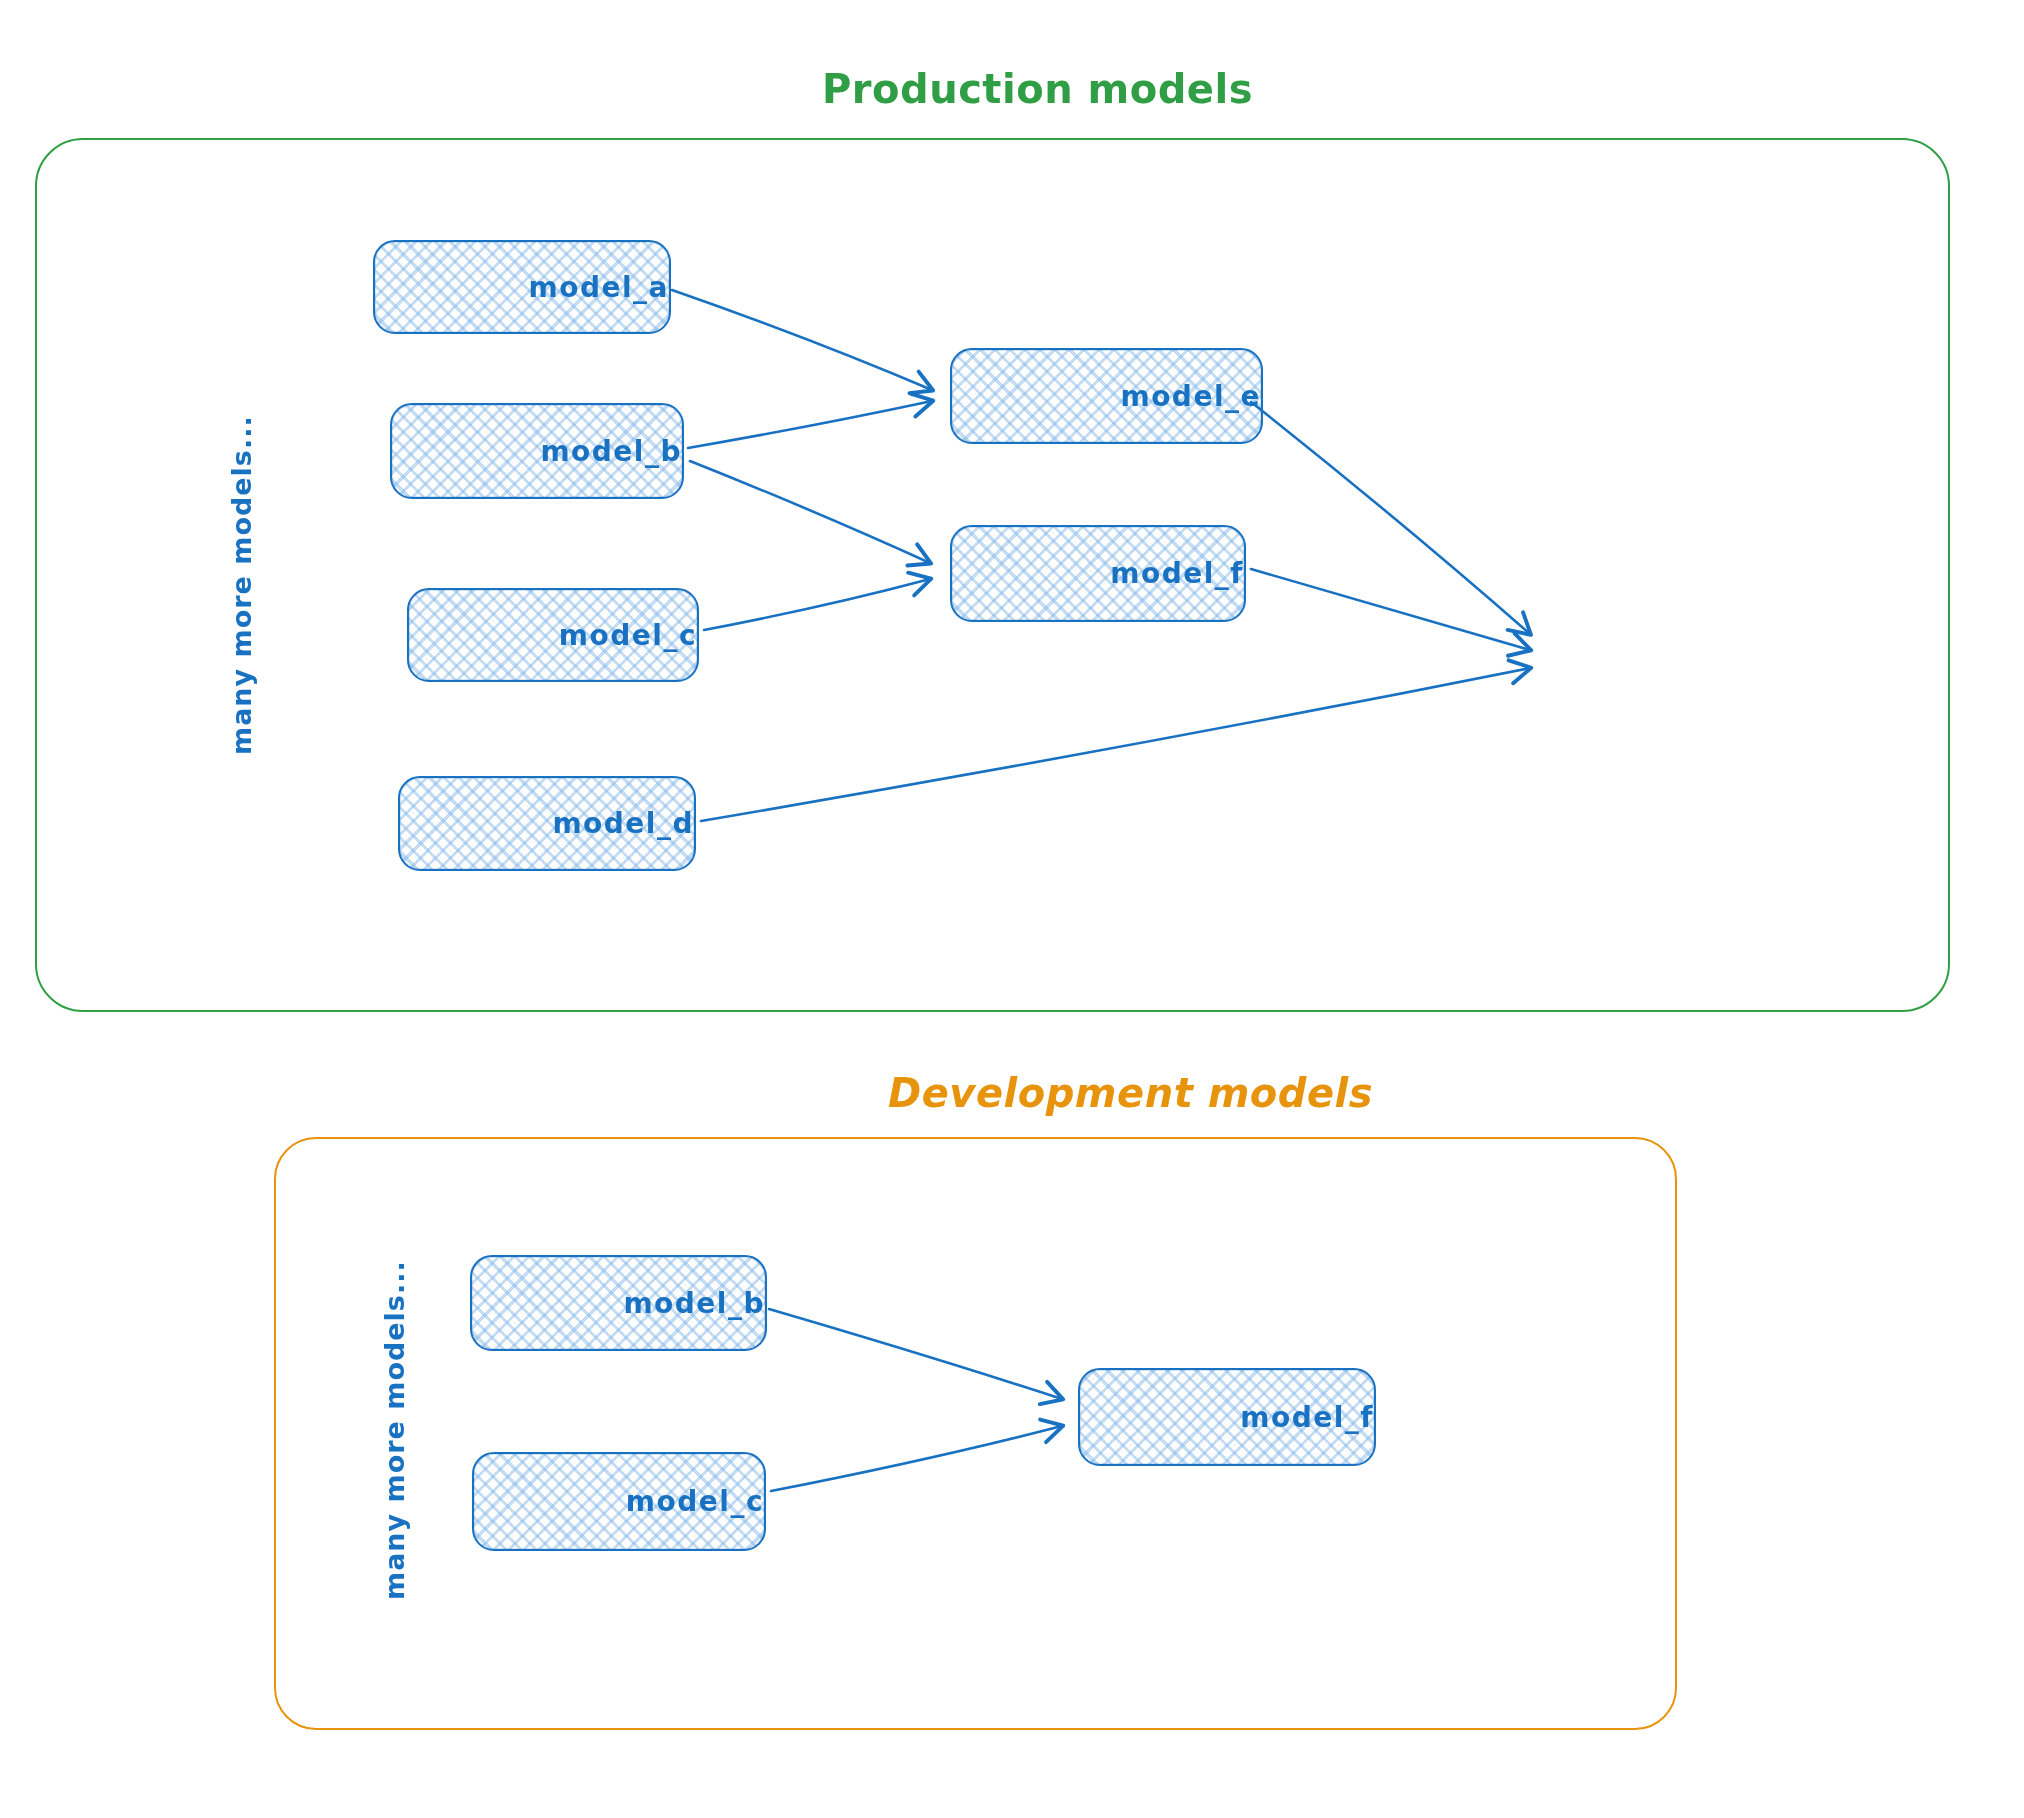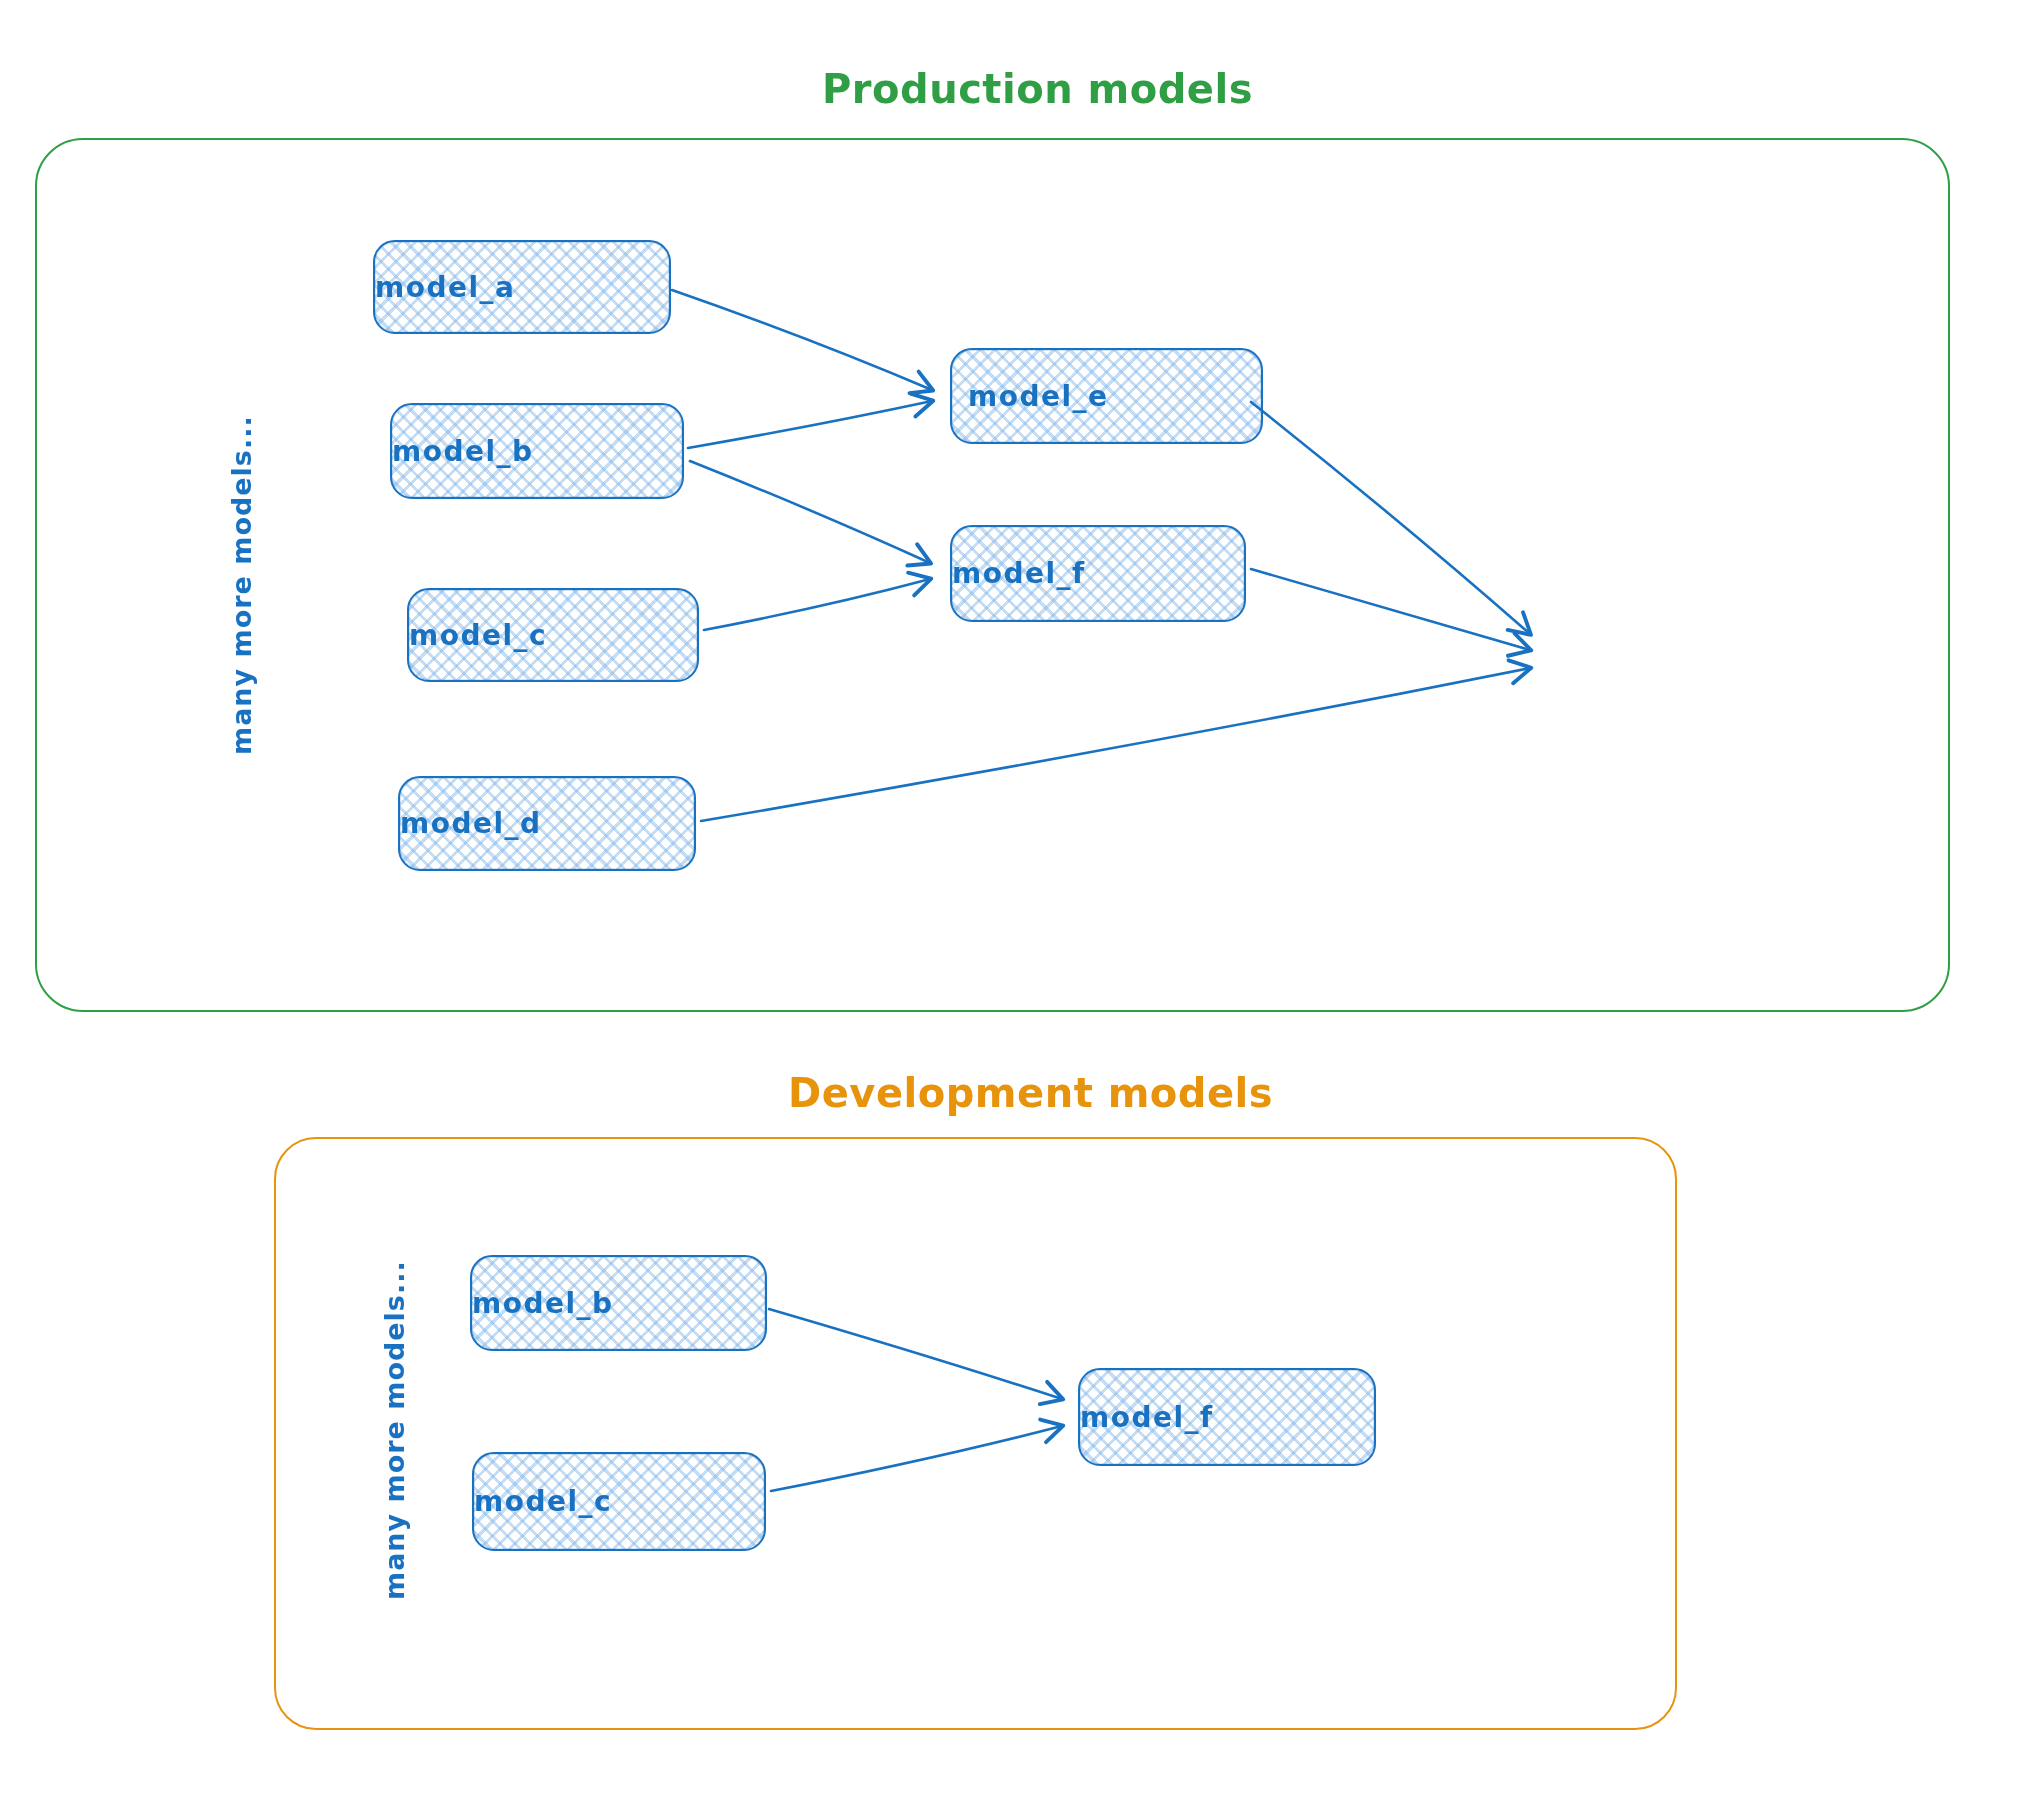--- a/index.html
+++ b/index.html
@@ -16,21 +16,21 @@
     overflow:hidden;
   }
   .section-title{
     position:absolute;
     font-size:40px;
     font-weight:600;
     letter-spacing:.5px;
     white-space:nowrap;
   }
   .title-production{left:822px;top:66px;color:var(--green);}
-  .title-development{left:788px;top:1070px;color:var(--orange);}
+  .title-development{left:888px;top:1070px;color:var(--orange);font-style:italic;}
   .frame{
     position:absolute;
     background:transparent;
   }
   .frame-production{
     left:35px;top:138px;width:1911px;height:870px;
     border:2.4px solid var(--green);
     border-radius:48px;
   }
   .frame-development{
@@ -45,21 +45,21 @@
     font-weight:600;
     letter-spacing:1px;
     text-align:center;
     white-space:nowrap;
     transform:rotate(-90deg);
   }
   .side-label-production{left:92px;top:585px;width:300px;height:40px;line-height:40px;}
   .side-label-development{left:235px;top:1420px;width:320px;height:40px;line-height:40px;}
   .node{
     position:absolute;
-    display:flex;align-items:center;justify-content:flex-start;
+    display:flex;align-items:center;justify-content:flex-end;
     border:2.4px solid var(--blue);
     border-radius:22px;
     color:var(--blue);
     font-size:28px;
     font-weight:600;
     letter-spacing:1.5px;
     background:
       repeating-linear-gradient(45deg, rgba(126,180,233,0.45) 0 3px, transparent 3px 10.5px),
       repeating-linear-gradient(-45deg, rgba(126,180,233,0.45) 0 3px, transparent 3px 10.5px),
       #ffffff;

